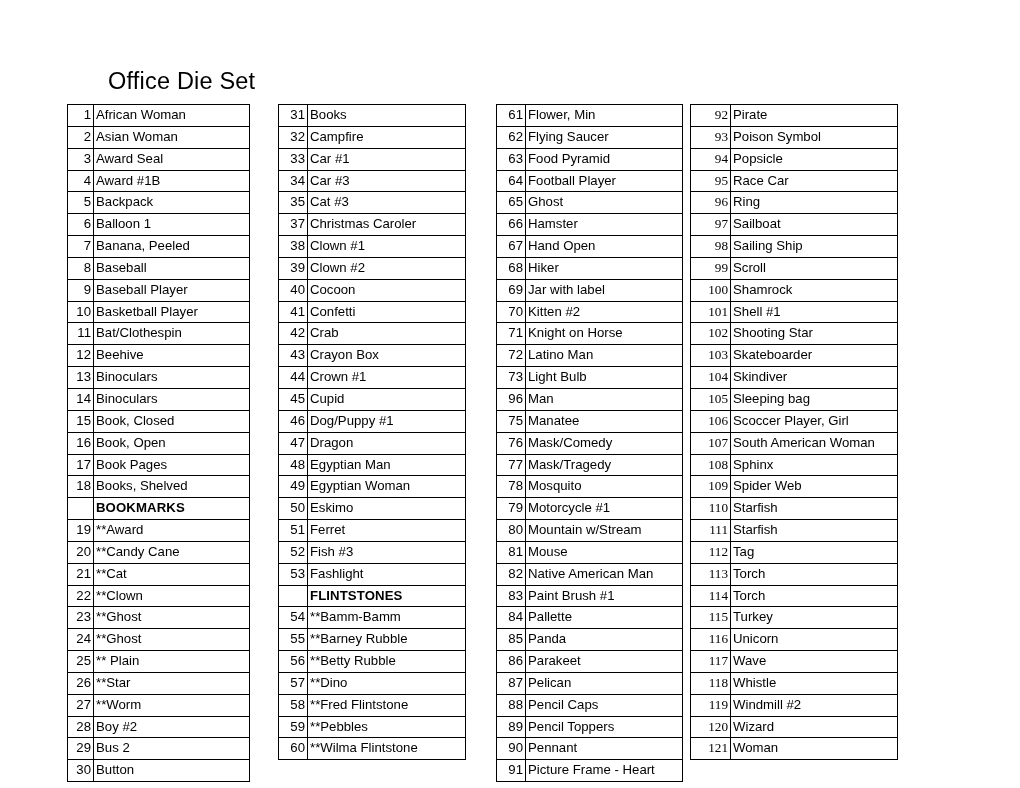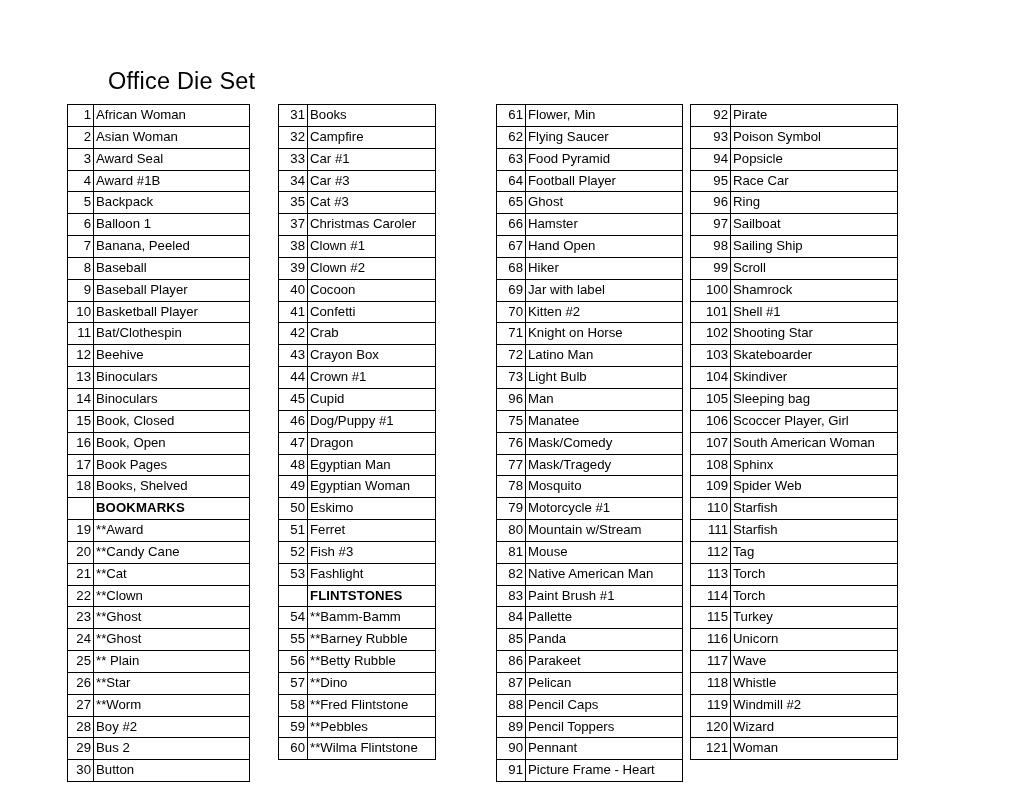--- a/index.html
+++ b/index.html
@@ -35,21 +35,21 @@
     top: 104px;
     width: 1020px;
   }
 
   .die-column {
     position: absolute;
     top: 0;
   }
 
   .die-column.c1 { left: 67px;  width: 183px; }
-  .die-column.c2 { left: 278px; width: 158px; }
+  .die-column.c2 { left: 278px; width: 188px; }
   .die-column.c3 { left: 496px; width: 187px; }
   .die-column.c4 { left: 690px; width: 208px; }
 
   table.die-table {
     border-collapse: collapse;
     width: 100%;
     table-layout: fixed;
     border: 1.6px solid #000000;
   }
 
@@ -69,21 +69,21 @@
     padding-right: 3px;
   }
   td.label {
     text-align: left;
     padding-left: 3px;
   }
 
   .c1 td.num { width: 21px; }
   .c2 td.num { width: 24px; }
   .c3 td.num { width: 24px; }
-  .c4 td.num { width: 35px; }
+  .c4 td.num { width: 35px; font-family: Liberation Serif, serif; }
 
   tr.section-row td.label {
     font-weight: bold;
     letter-spacing: 0.1px;
   }
   tr.section-row td.num { }
 </style>
 </head>
 <body>
 

